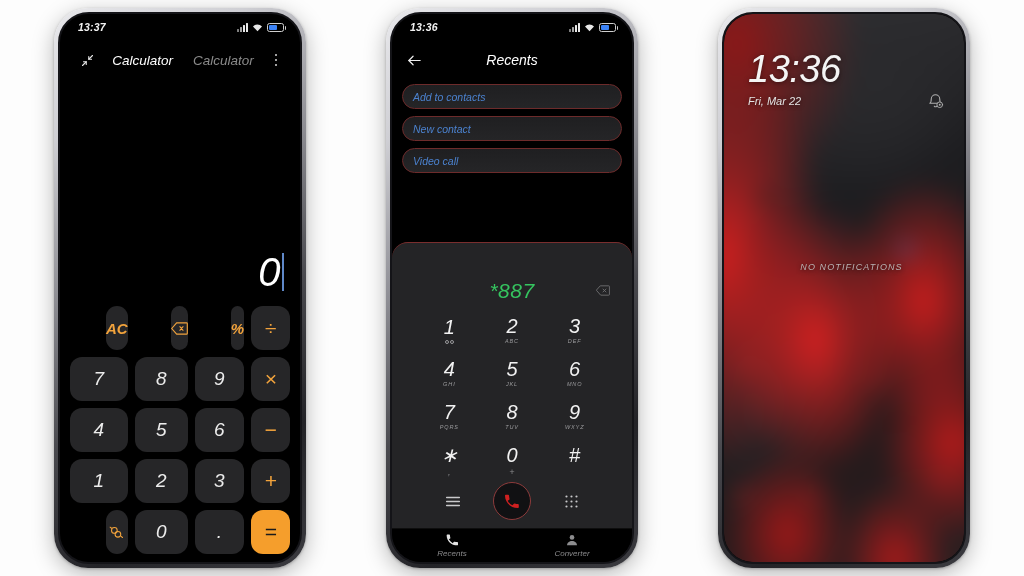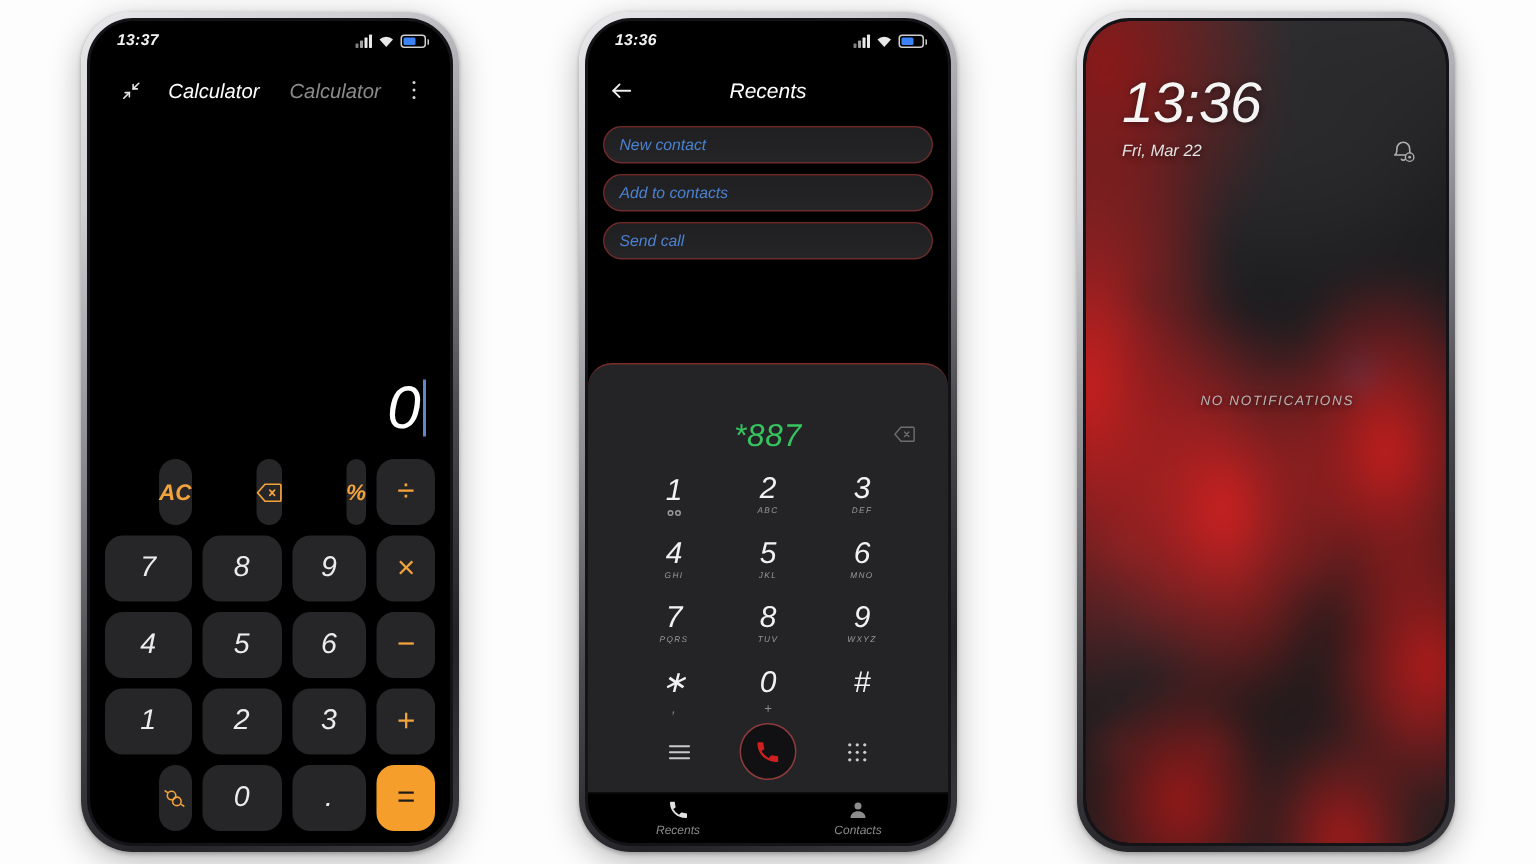--- a/index.html
+++ b/index.html
@@ -368,27 +368,27 @@
               <svg width="17" height="17" viewBox="0 0 24 24" fill="none" stroke="#ededed" stroke-width="1.7" stroke-linecap="round" stroke-linejoin="round">
                 <path d="M20 12H4"></path>
                   <path d="M10 6 4 12l6 6"></path>
               </svg>
             </div>
             <div class="dial-title">Recents</div>
           </div>
 
           <div class="opt-list" id="opt-list">
               <div class="opt">
+                <span>Add to contacts</span>
+              </div>
+              <div class="opt">
                 <span>New contact</span>
               </div>
               <div class="opt">
-                <span>Add to contacts</span>
-              </div>
-              <div class="opt">
-                <span>Send call</span>
+                <span>Video call</span>
               </div>
             </div>
 
           <div class="dial-spacer"></div>
 
           <div class="dialpad">
             <div class="num-row">
               <span class="num-val">*887</span>
               <span class="bksp">
                 <svg width="14" height="11" viewBox="0 0 24 18" fill="none" stroke="#6e6e70" stroke-width="1.6" stroke-linecap="round">
@@ -488,21 +488,21 @@
               </span>
               <span class="bn-lb">Recents</span>
             </div>
             <div class="bn-item">
               <span class="bn-ic dim">
                 <svg width="14" height="14" viewBox="0 0 24 24" fill="#8d8d8f">
                   <circle cx="12" cy="7.5" r="4"></circle>
                   <path d="M3.5 21c0-4.7 3.8-7.5 8.5-7.5s8.5 2.8 8.5 7.5z"></path>
                 </svg>
               </span>
-              <span class="bn-lb">Contacts</span>
+              <span class="bn-lb">Converter</span>
             </div>
           </div>
 
         </div>
       </div>
     </div>
   </div>
 
   <div class="phone">
     <div class="phone-inner">

